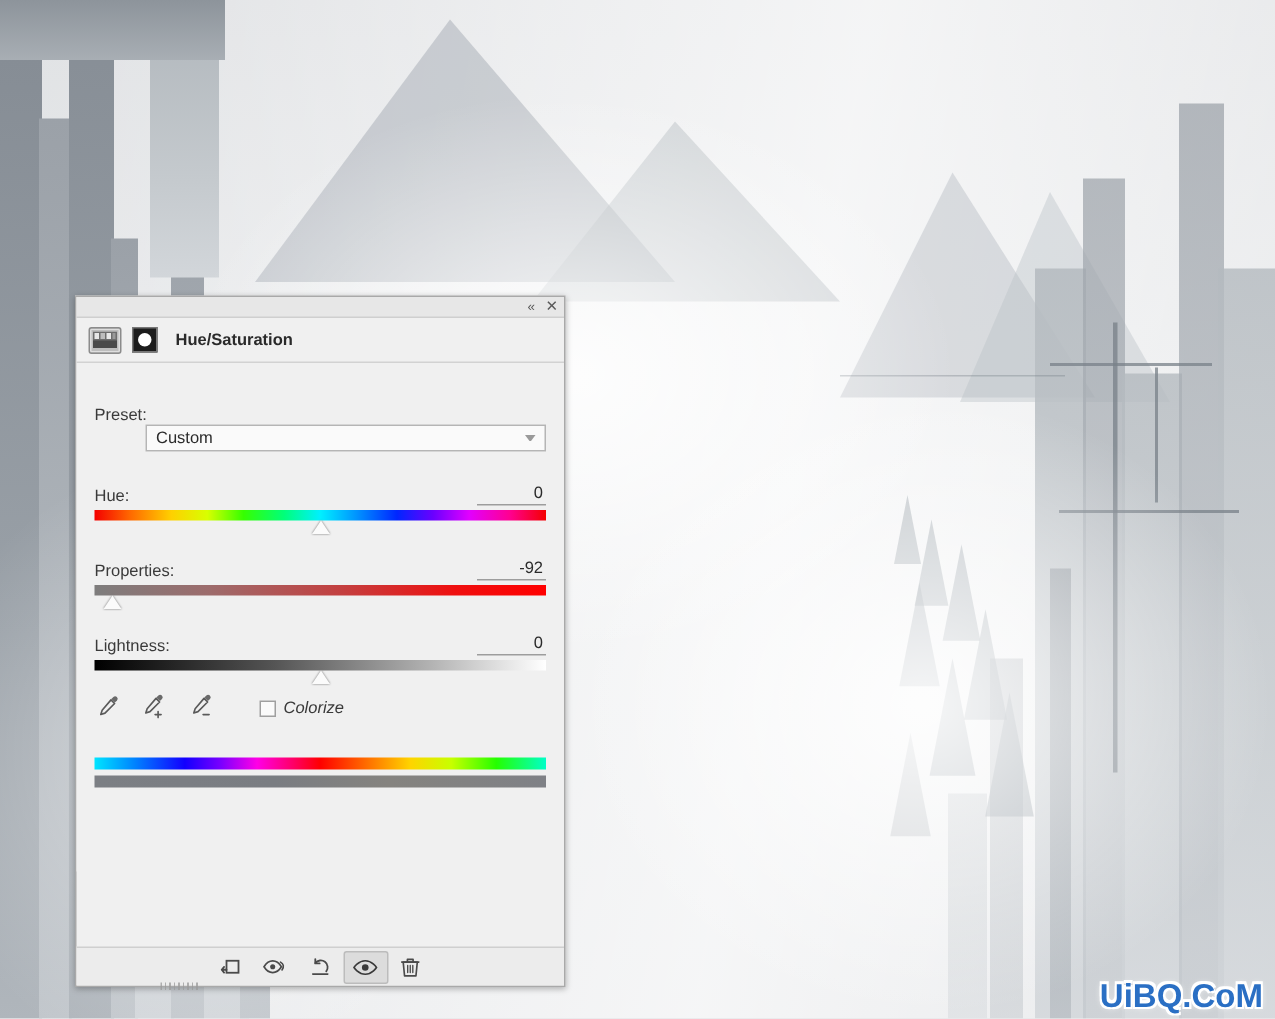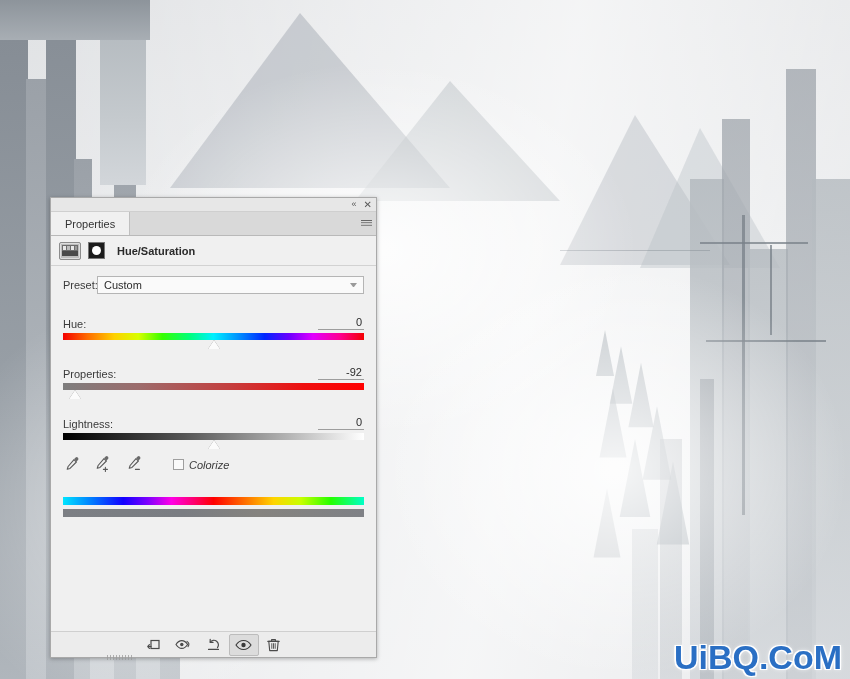--- a/index.html
+++ b/index.html
@@ -188,20 +188,21 @@
     height: 18px;
     background: #fafafa;
     border: 1px solid #b5b5b5;
     display: flex;
     align-items: center;
     padding: 0 6px;
     font-size: 11px;
     color: #2b2b2b;
     position: relative;
     cursor: pointer;
+    margin-top: 31px;
   }
   .select .caret {
     position: absolute;
     right: 6px;
     top: 50%;
     margin-top: -2px;
     width: 7px; height: 4px;
     border-left: 3.5px solid transparent;
     border-right: 3.5px solid transparent;
     border-top: 4px solid #9a9a9a;
@@ -339,21 +340,21 @@
     background: repeating-linear-gradient(to right, #9a9a9a 0 1px, transparent 1px 3px);
     opacity: .75;
   }
 
   
   #watermark {
     position: absolute;
     right: 8px;
     bottom: 2px;
     font-family: "Liberation Sans", sans-serif;
-    font-size: 34px;
+    font-size: 22px;
     font-weight: bold;
     color: #2a6fc4;
     letter-spacing: 0px;
     text-shadow:
       -1.4px -1.4px 0 #fff, 1.4px -1.4px 0 #fff,
       -1.4px 1.4px 0 #fff, 1.4px 1.4px 0 #fff,
       0 0 5px rgba(255,255,255,0.95);
     user-select: none;
   }
 </style>
@@ -407,26 +408,20 @@
   <div class="haze" style="left:-60px; top:300px; width:400px; height:420px; opacity:.5;"></div>
 </div>
 
 <div id="properties-panel">
 
   <div class="title-strip">
     <div class="tiny-btn">«</div>
     <div class="tiny-btn close">✕</div>
   </div>
 
-  <div class="tab-row">
-    <div class="tab">Properties</div>
-    <div class="menu-btn">
-        <span></span>
-      </div>
-  </div>
 
   <div class="adj-header">
     <div class="adj-icon">
       <svg width="16" height="11" viewBox="0 0 16 11">
         <rect x="0" y="0" width="16" height="11" fill="#6d6d6d"></rect>
         <rect x="1" y="1" width="3" height="4" fill="#e8e8e8"></rect>
         <rect x="5" y="1" width="3" height="4" fill="#bdbdbd"></rect>
         <rect x="9" y="1" width="3" height="4" fill="#e8e8e8"></rect>
         <rect x="13" y="1" width="2" height="4" fill="#9a9a9a"></rect>
         <rect x="0" y="6" width="16" height="5" fill="#4a4a4a"></rect>

